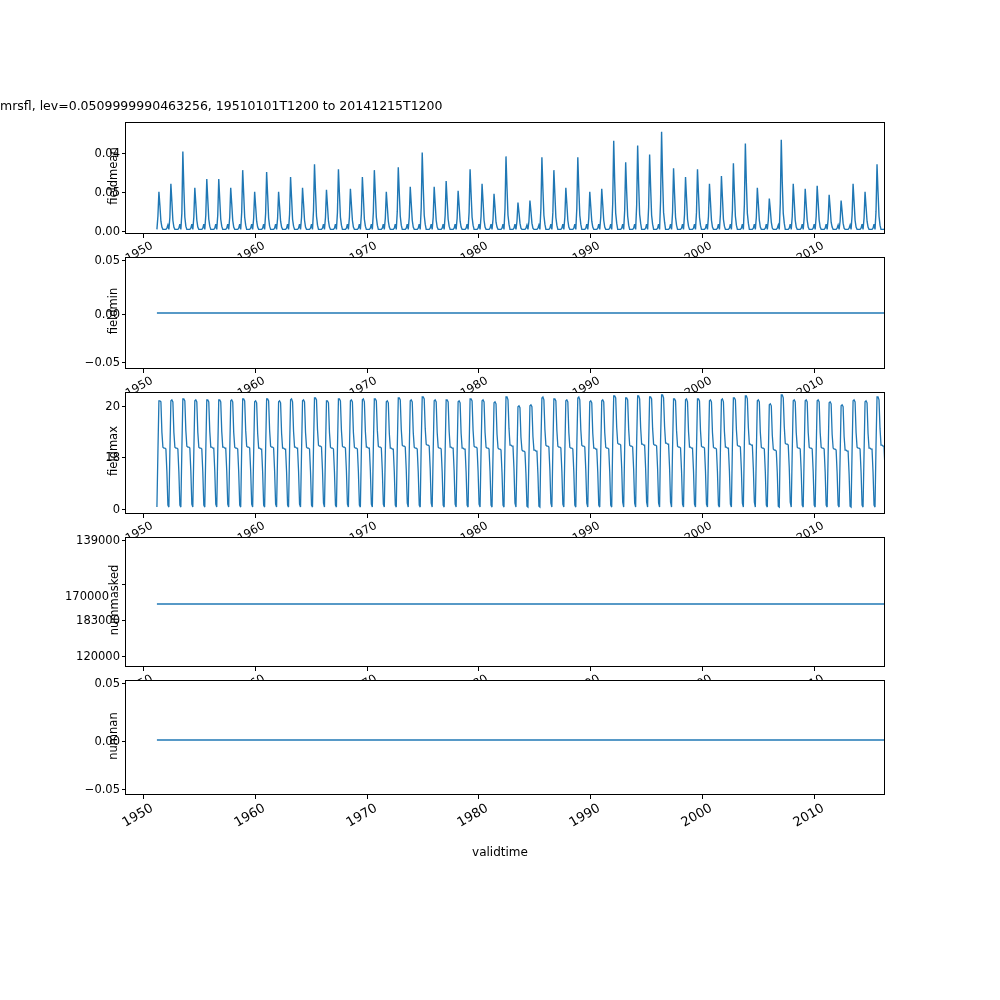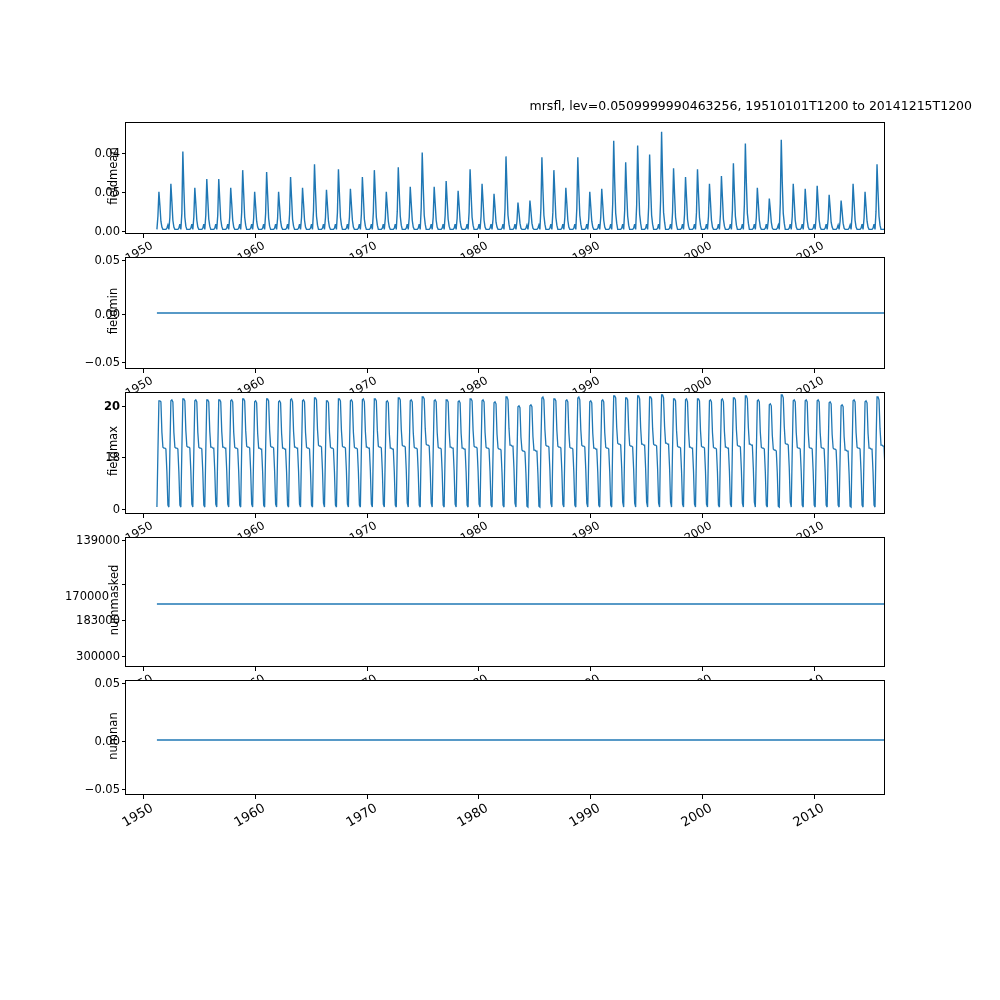--- a/index.html
+++ b/index.html
@@ -19,21 +19,21 @@
     position: absolute;
     left: 0; top: 0;
     width: 1000px;
     height: 1000px;
   }
   .title {
     position: absolute;
     left: 0;
     top: 98px;
     width: 972px;
-    text-align: right;
+    text-align: left;
     font-size: 12.5px;
     color: #000000;
   }
   .panel {
     position: absolute;
     box-sizing: border-box;
     border: 1.1px solid #000000;
     background: #ffffff;
     overflow: visible;
   }
@@ -280,21 +280,21 @@
                 739,116 740,61 741,9 742,8 743,10 744,41 745,56 746,56 747,57 748,57 749,80 750,114
                 751,116 752,53 753,4 754,4 755,7 756,36 757,53 758,53 759,54 760,54 761,77 762,112
                 763,116 764,62 765,11 766,10 767,12 768,42 769,56 770,57 771,57 772,58 773,81 774,114
                 775,116 776,56 777,6 778,6 779,8 780,38 781,54 782,55 783,55 784,56 785,79 786,113
                 787,116 788,60 789,8 790,7 791,9 792,40 793,55 794,56 795,56 796,57 797,80 798,110
                 799,116"></polyline>
     </svg>
     <div class="ylabel" style="left:-93px; top:51px; width:160px;">fieldmax</div>
     <div class="ytick" style="left:-40px; top:109px; width:34px;">0</div>
     <div class="ytick" style="left:-40px; top:57px; width:34px;">18</div>
-    <div class="ytick" style="left:-40px; top:6px; width:34px;font-weight:bold;">20</div>
+    <div class="ytick" style="left:-40px; top:6px; width:34px;">20</div>
     <div class="ytickmark" style="left:-4px; top:116px;"></div>
     <div class="ytickmark" style="left:-4px; top:64px;"></div>
     <div class="ytickmark" style="left:-4px; top:13px;"></div>
 
     <div class="xtickmark" style="left:17px; top:121px;"></div>
     <div class="xtickmark" style="left:129px; top:121px;"></div>
     <div class="xtickmark" style="left:241px; top:121px;"></div>
     <div class="xtickmark" style="left:352px; top:121px;"></div>
     <div class="xtickmark" style="left:464px; top:121px;"></div>
     <div class="xtickmark" style="left:576px; top:121px;"></div>
@@ -306,21 +306,21 @@
     <div class="xtick" style="left:399px; top:125px; width:70px;">1990</div>
     <div class="xtick" style="left:511px; top:125px; width:70px;">2000</div>
     <div class="xtick" style="left:623px; top:125px; width:70px;">2010</div>
   </div>
 
   <div class="panel" style="left:125px; top:537px; width:760px; height:130px;">
     <svg class="plotsvg" viewBox="0 0 760 130" preserveAspectRatio="none">
       <polyline fill="none" stroke="#1f77b4" stroke-width="1.4" points="31,67 799,67"></polyline>
     </svg>
     <div class="ylabel" style="left:-102px; top:55px; width:180px;">nummasked</div>
-    <div class="ytick" style="left:-72px; top:111px; width:66px;">300000</div>
+    <div class="ytick" style="left:-72px; top:111px; width:66px;">120000</div>
     <div class="ytick" style="left:-72px; top:75px; width:66px;">183000</div>
     <div class="ytick" style="left:-72px; top:51px; width:66px;text-align:center;">170000</div>
     <div class="ytick" style="left:-72px; top:-5px; width:66px;">139000</div>
     <div class="ytickmark" style="left:-4px; top:118px;"></div>
     <div class="ytickmark" style="left:-4px; top:82px;"></div>
     <div class="ytickmark" style="left:-4px; top:46px;"></div>
     <div class="ytickmark" style="left:-4px; top:2px;"></div>
 
     <div class="xtickmark" style="left:17px; top:129px;"></div>
     <div class="xtickmark" style="left:129px; top:129px;"></div>
@@ -359,14 +359,15 @@
     <div class="xtickmark" style="left:688px; top:114px;"></div>
     <div class="xtick" style="left:-48px; top:119px; width:70px; font-size:13px;">1950</div>
     <div class="xtick" style="left:64px; top:119px; width:70px; font-size:13px;">1960</div>
     <div class="xtick" style="left:176px; top:119px; width:70px; font-size:13px;">1970</div>
     <div class="xtick" style="left:287px; top:119px; width:70px; font-size:13px;">1980</div>
     <div class="xtick" style="left:399px; top:119px; width:70px; font-size:13px;">1990</div>
     <div class="xtick" style="left:511px; top:119px; width:70px; font-size:13px;">2000</div>
     <div class="xtick" style="left:623px; top:119px; width:70px; font-size:13px;">2010</div>
   </div>
 
+  <div class="xlabel" style="left:0px; top:845px; width:1000px;">validtime</div>
 
 </div>
 
 </body></html>

